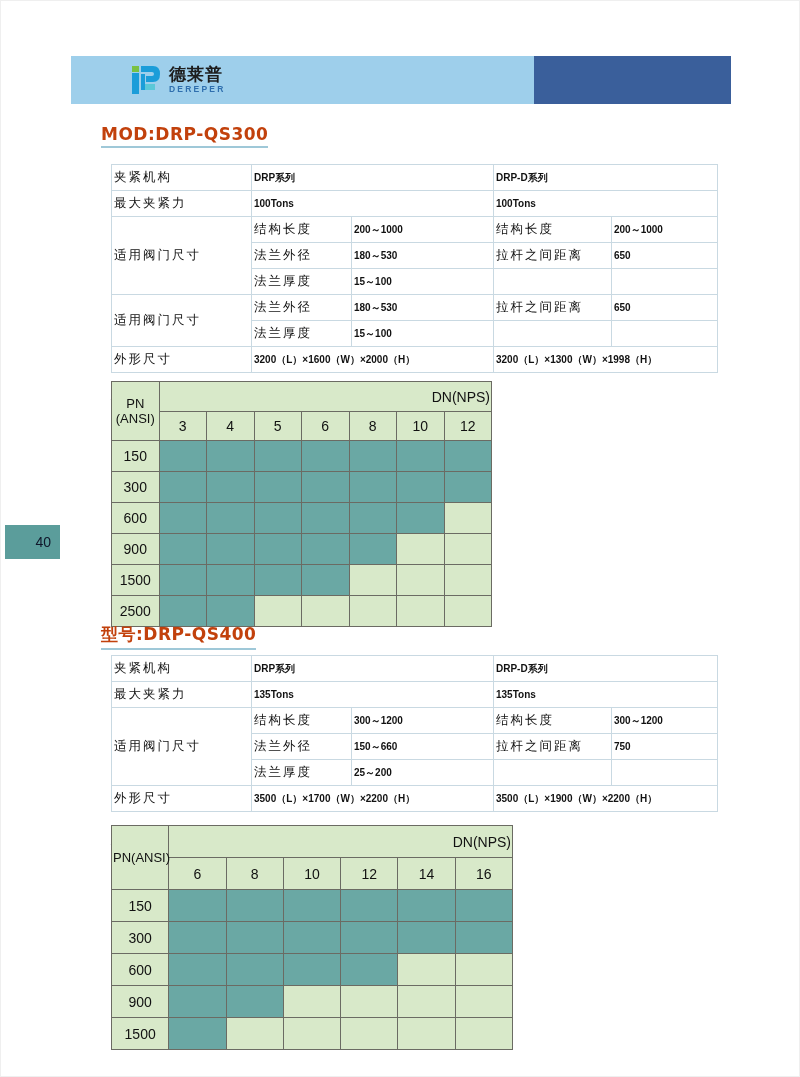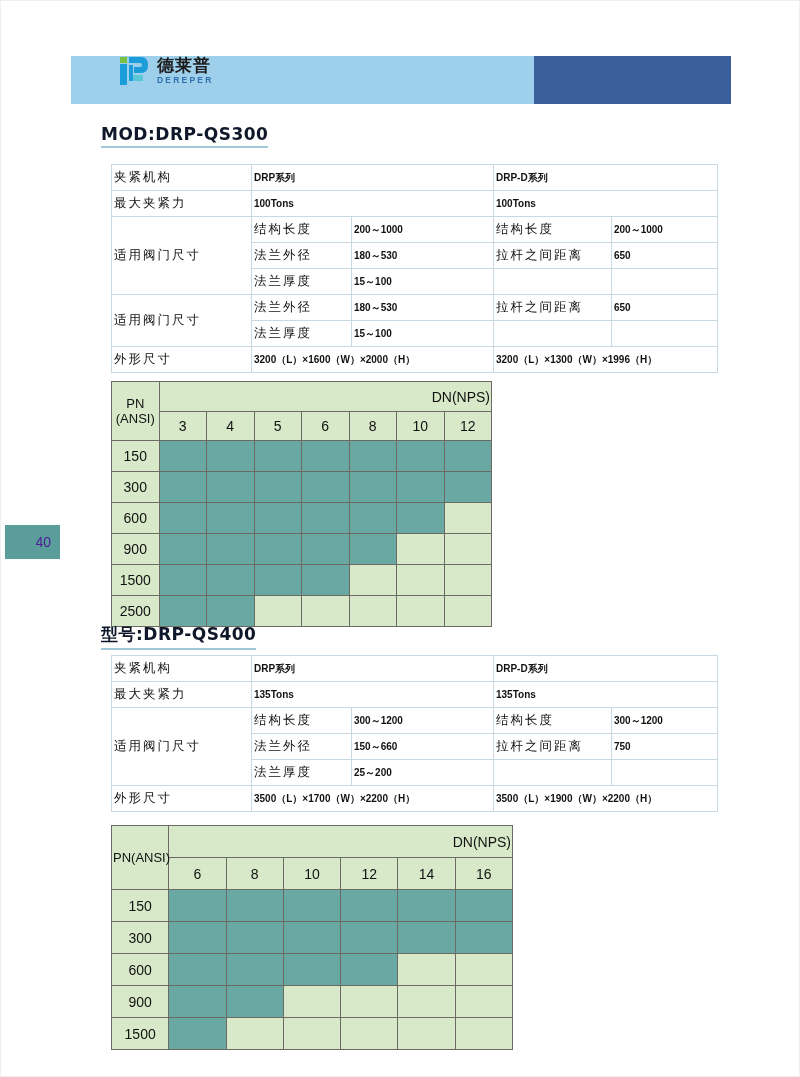--- a/index.html
+++ b/index.html
@@ -28,22 +28,22 @@
     top: 55px;
     width: 660px;
     height: 48px;
     display: flex;
   }
   .banner-left {
     width: 463px;
     height: 100%;
     background: #9ecfeb;
     display: flex;
-    align-items: flex-start;
-    padding-left: 48px;
+    align-items: center;
+    padding-left: 60px;
     box-sizing: border-box;
   }
   .banner-right {
     flex: 1;
     height: 100%;
     background: #3a5f9b;
   }
   .logo {
     display: flex;
     align-items: center;
@@ -75,36 +75,36 @@
   }
 
   
   .page-num {
     position: absolute;
     left: 4px;
     top: 524px;
     width: 55px;
     height: 34px;
     background: #5b9d9b;
-    color: #4c1d95;
+    color: #0f172a;
     font-size: 14px;
     display: flex;
     align-items: center;
     justify-content: flex-end;
     padding-right: 9px;
     box-sizing: border-box;
   }
 
   
   .sec-title {
     position: absolute;
     left: 100px;
     font-size: 17px;
     font-weight: bold;
-    color: #0f172a;
+    color: #c2410c;
     letter-spacing: 0.5px;
     border-bottom: 2px solid #9fc8d8;
     padding-bottom: 2px;
     font-family: "DejaVu Sans", "Liberation Sans", sans-serif;
     white-space: nowrap;
   }
   #title-1 { top: 123px; }
   #title-2 { top: 622px; text-align: center; }
 
   
@@ -279,21 +279,21 @@
         </tr>
         <tr>
           <td class="lbl">法兰厚度</td>
           <td class="num">15～100</td>
           <td class="blank"></td>
           <td class="blank"></td>
         </tr>
         <tr>
           <td class="lbl">外形尺寸</td>
           <td colspan="2" class="num">3200（L）×1600（W）×2000（H）</td>
-          <td colspan="2" class="num">3200（L）×1300（W）×1996（H）</td>
+          <td colspan="2" class="num">3200（L）×1300（W）×1998（H）</td>
         </tr>
       </tbody>
   </table>
 
   <div class="range-cap" id="cap-1">测试范围</div>
   <table class="matrix" id="matrix-1">
     <tbody>
         <tr>
           <td rowspan="2" class="hdr-pn">PN (ANSI)</td>
           <td colspan="7" class="hdr-dn">DN(NPS)</td>

